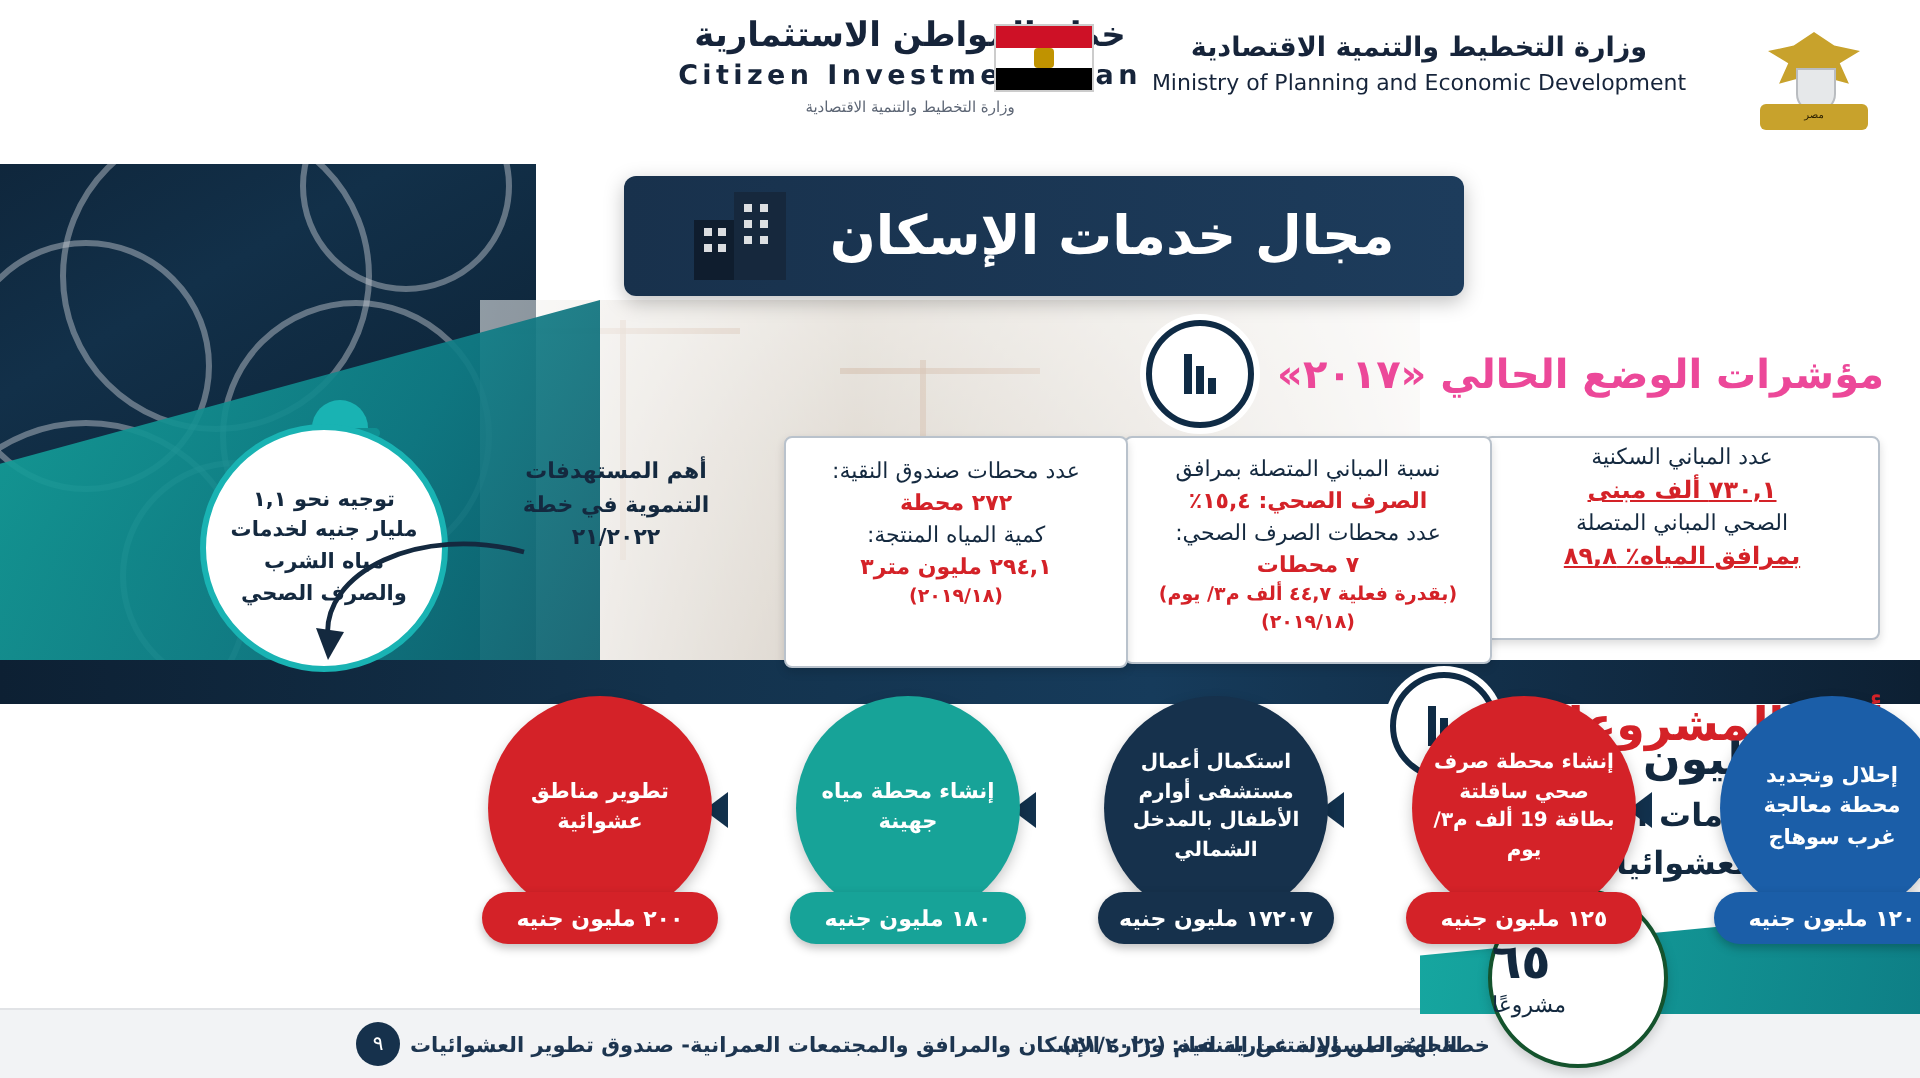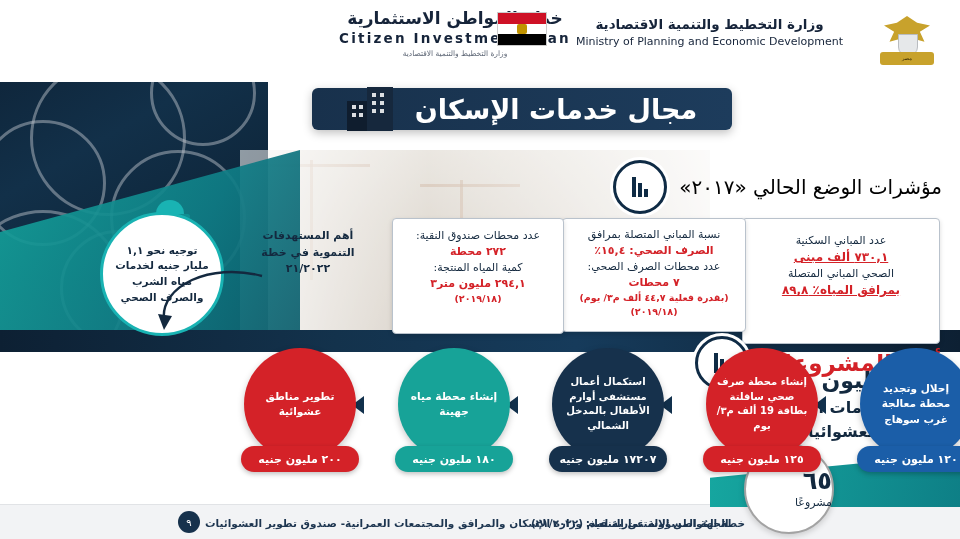--- a/index.html
+++ b/index.html
@@ -72,56 +72,56 @@
   .emblem .bird{
     position:absolute;left:8px;top:4px;width:46px;height:34px;background:#c8a22c;
     clip-path:polygon(50% 0,72% 20%,100% 28%,78% 46%,88% 76%,50% 62%,12% 76%,22% 46%,0 28%,28% 20%);
   }
   .emblem .shield{position:absolute;left:22px;top:22px;width:18px;height:20px;background:#e6e8ea;border:1px solid #b9bcc0;border-radius:0 0 9px 9px;}
   .emblem .scroll{position:absolute;left:4px;top:40px;width:54px;height:13px;background:#c8a22c;border-radius:3px;}
   .emblem .scroll span{display:block;text-align:center;font-size:5px;color:#2b2000;line-height:13px;}
 
   
   .title-band{
-    position:absolute;left:312px;top:88px;width:420px;height:42px;
+    position:absolute;left:312px;top:88px;width:420px;height:60px;
     background:linear-gradient(90deg,#18314c,#1d3c5c);
     border-radius:6px;display:flex;align-items:center;justify-content:center;gap:14px;
     box-shadow:0 3px 10px rgba(0,0,0,.25);
   }
   .title-band .t{color:#fff;font-size:27px;font-weight:bold;}
   .bld{position:relative;width:54px;height:44px;}
   .bld .b1{position:absolute;left:0;bottom:0;width:22px;height:30px;background:#0f1d2e;}
   .bld .b2{position:absolute;left:20px;bottom:0;width:26px;height:44px;background:#16283d;}
   .bld .w{position:absolute;width:4px;height:4px;background:#fff;opacity:.85;}
 
   
   .sec{position:absolute;display:flex;align-items:center;gap:12px;}
   .sec-gear{
     width:48px;height:48px;border-radius:50%;
     background:#fff;border:3px solid #0f2b45;display:flex;align-items:center;justify-content:center;
     box-shadow:0 0 0 3px #fff;
   }
   .sec-gear .bars{display:flex;align-items:flex-end;gap:2px;height:20px;}
   .sec-gear .bars i{display:block;width:4px;background:#0f2b45;}
   .sec1{right:18px;top:160px;}
-  .sec1 .sec-title{font-size:20px;font-weight:normal;color:#000000;}
+  .sec1 .sec-title{font-size:20px;font-weight:bold;color:#ec4899;}
   .sec2{right:18px;top:336px;}
   .sec2 .sec-title{font-size:23px;font-weight:bold;color:#d42228;}
   .sec2 .sec-gear{border-color:#0f2b45;}
 
   
   .card{
     position:absolute;background:#fff;border:1px solid #b9c2cc;border-radius:4px;
     box-shadow:0 2px 5px rgba(0,0,0,.14);
     text-align:center;color:#14293f;
   }
   .card .line{font-size:11px;line-height:1.45;}
   .card .num{color:#d42228;font-weight:bold;}
   .card .big{font-size:12px;font-weight:bold;text-decoration:underline;}
-  .card-a{right:20px;top:218px;width:180px;height:96px;padding:14px 8px;}
+  .card-a{right:20px;top:218px;width:180px;height:96px;padding:2px 8px;}
   .card-b{right:214px;top:218px;width:168px;height:96px;padding:8px 7px;}
   .card-c{right:396px;top:218px;width:156px;height:96px;padding:9px 7px;}
 
   .cyan-circle{
     position:absolute;right:736px;top:212px;width:118px;height:118px;border-radius:50%;
     border:3px solid #19b3b3;background:#fff;display:flex;align-items:center;justify-content:center;
     text-align:center;
   }
   .cyan-circle .txt{font-size:10.5px;line-height:1.5;color:#14293f;font-weight:bold;width:96px;}
   .hat{
@@ -158,21 +158,21 @@
   .rp-num{position:absolute;right:18px;top:368px;width:278px;text-align:right;font-size:22px;font-weight:bold;color:#13293f;}
   .rp-l1{position:absolute;right:18px;top:398px;width:278px;text-align:right;font-size:16px;font-weight:bold;color:#13293f;}
   .rp-l2{position:absolute;right:18px;top:422px;width:278px;text-align:right;font-size:16px;font-weight:bold;color:#13293f;}
   .teal-blob{
     position:absolute;right:0px;top:442px;width:250px;height:65px;
     background:linear-gradient(100deg,#16a7a0,#0e7f86);
     clip-path:polygon(0 55%,100% 18%,100% 100%,0 100%);
   }
   .count-circle{
     position:absolute;right:126px;top:444px;width:86px;height:86px;border-radius:50%;
-    background:#fff;border:2px solid #a3a3a3;display:flex;flex-direction:column;align-items:flex-start;justify-content:center;
+    background:#fff;border:2px solid #14532d;display:flex;flex-direction:column;align-items:flex-end;justify-content:center;
     box-shadow:0 2px 6px rgba(0,0,0,.18);
   }
   .count-circle .n{font-size:24px;font-weight:bold;color:#13293f;line-height:1;}
   .count-circle .l{font-size:11px;color:#13293f;margin-top:3px;}
 
   
   .foot-r{position:absolute;right:215px;bottom:10px;font-size:10.5px;color:#1d3550;font-weight:bold;}
   .foot-l{position:absolute;left:205px;bottom:10px;font-size:10.5px;color:#1d3550;font-weight:bold;}
   .page-no{
     position:absolute;left:178px;bottom:6px;width:22px;height:22px;border-radius:50%;

